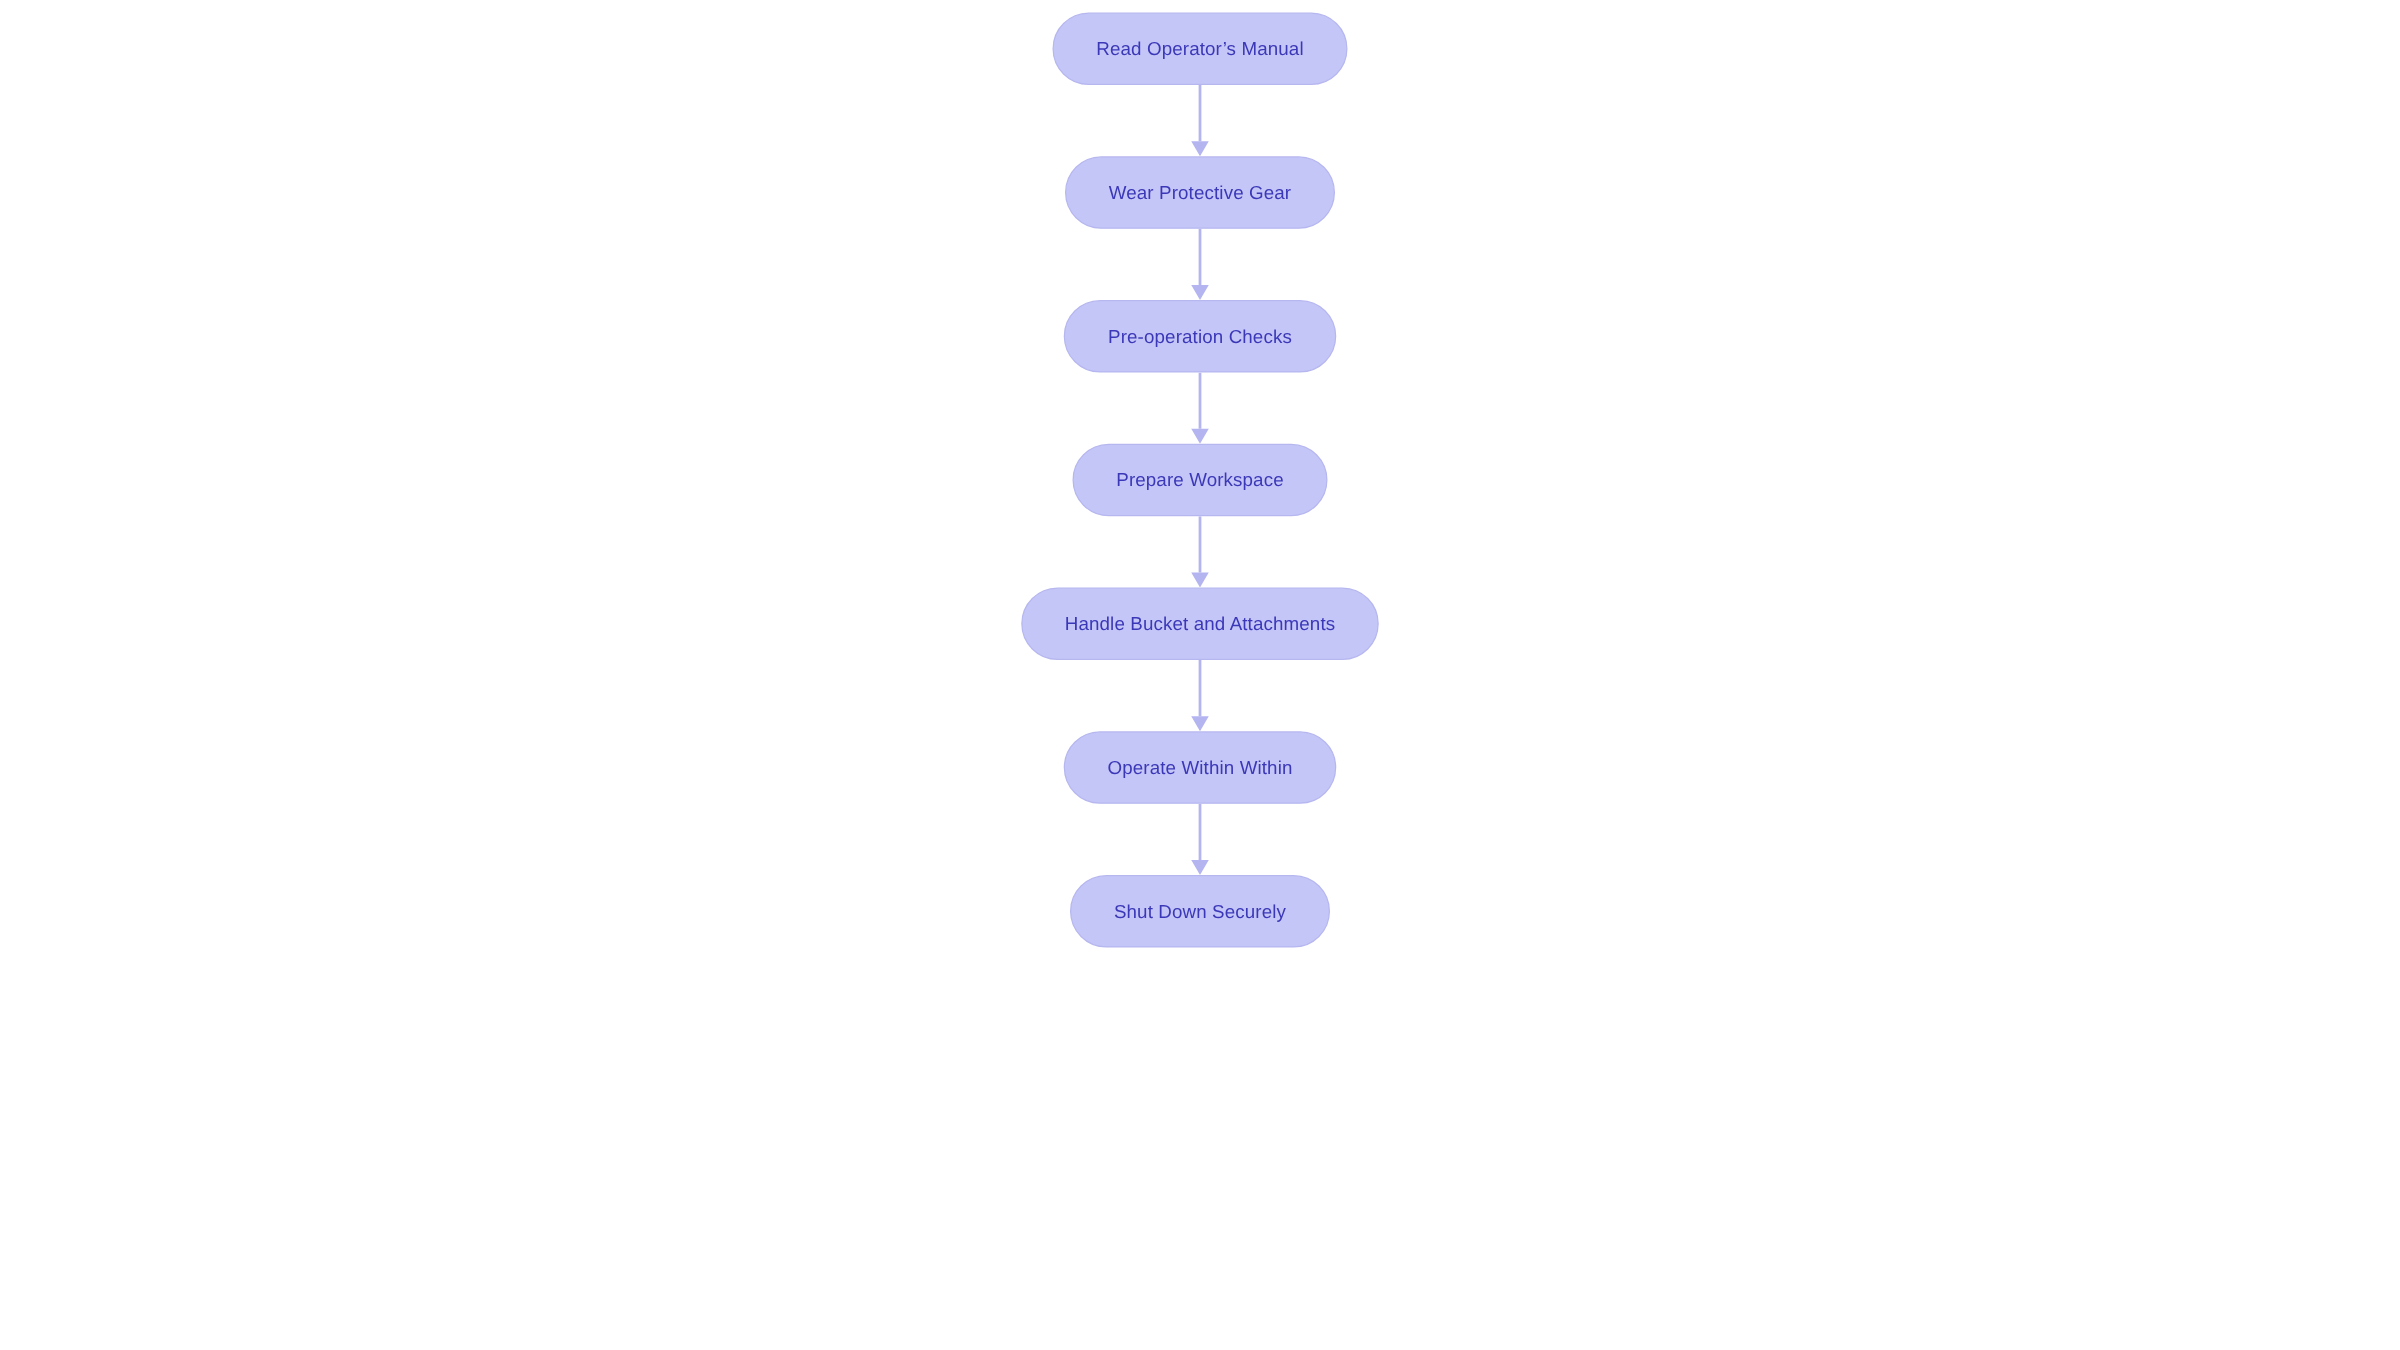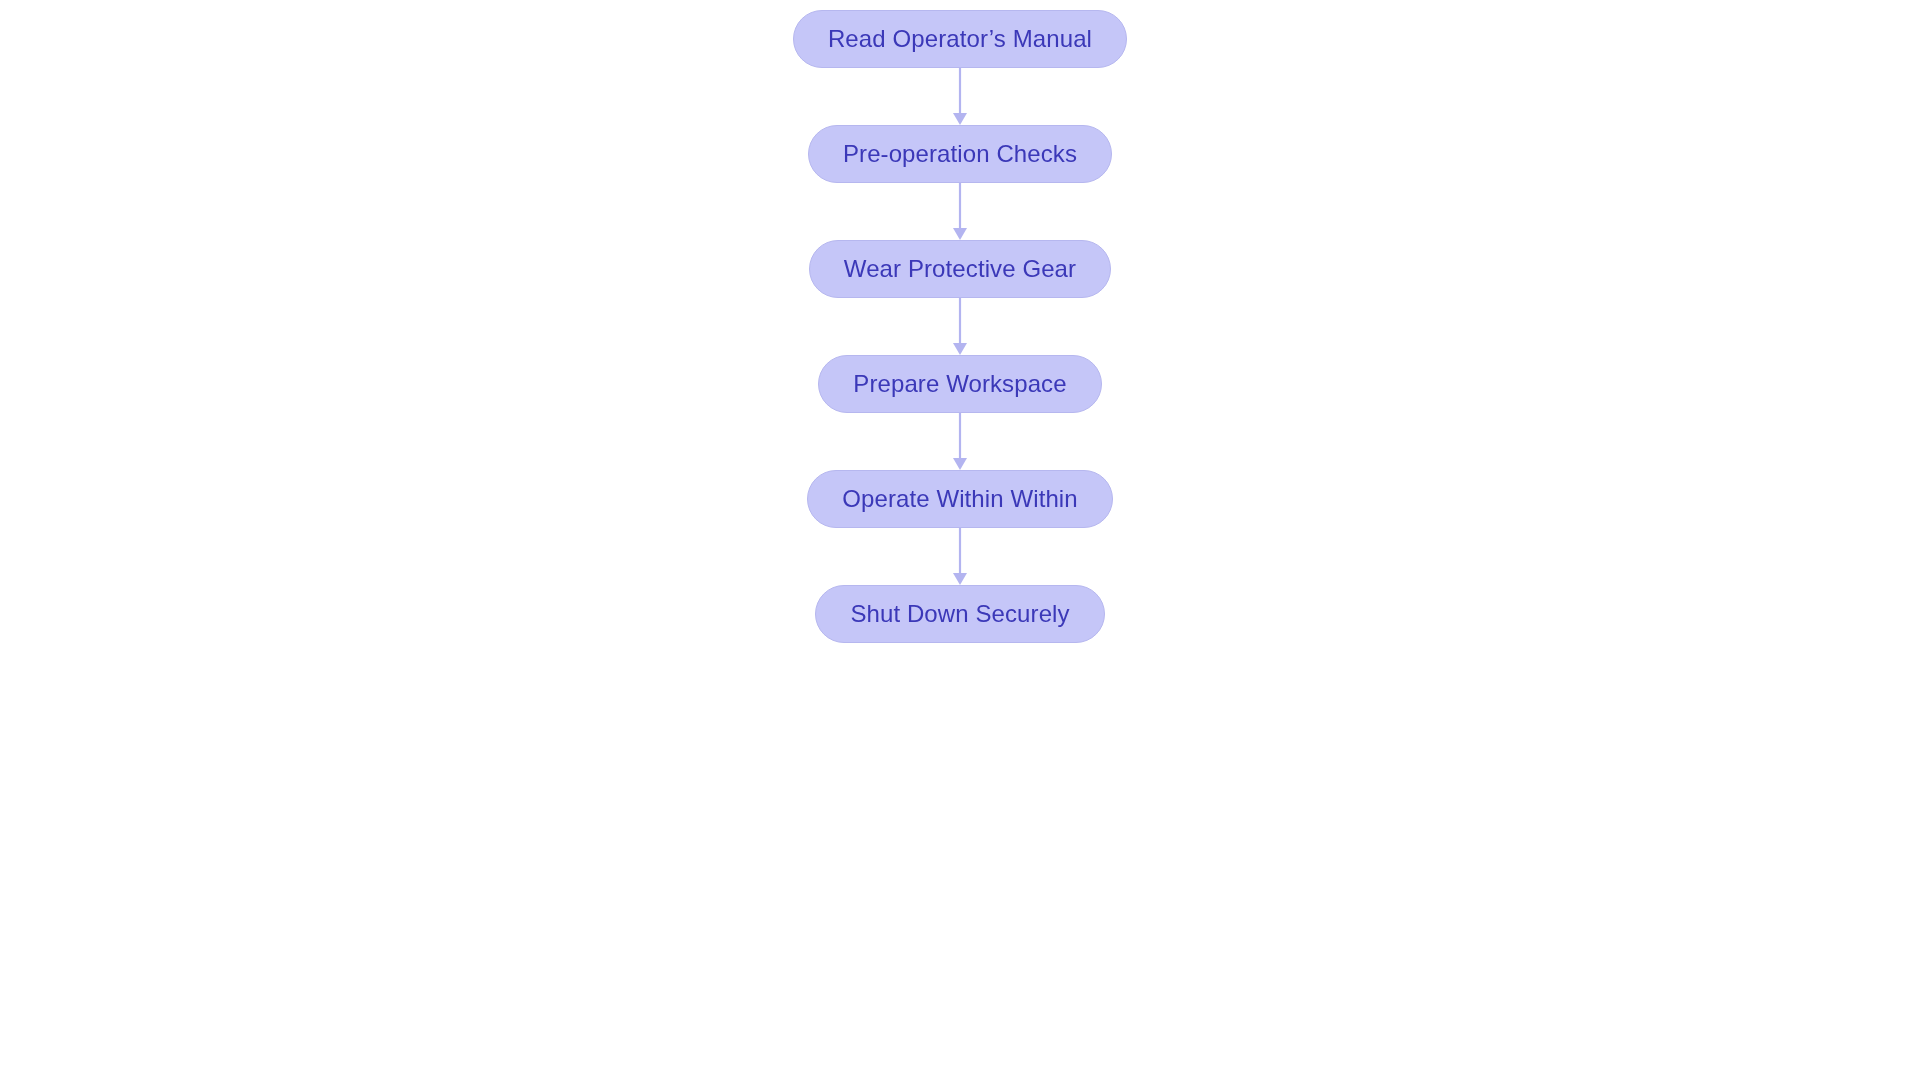--- a/index.html
+++ b/index.html
@@ -42,21 +42,21 @@
     box-sizing: border-box;
     height: 58px;
     border-radius: 29px;
     background: #c5c6f8;
     border: 1px solid #b6b7ef;
     color: #3b38b8;
     display: flex;
     align-items: center;
     justify-content: center;
     padding: 0 34px;
-    font-size: 24px;
+    font-size: 15px;
     line-height: 1;
     letter-spacing: 0.1px;
     white-space: nowrap;
     font-weight: 400;
   }
 
   .connector {
     width: 26px;
     height: 57px;
     display: block;
@@ -82,48 +82,57 @@
         <span>Read Operator’s Manual</span>
       </div>
       <svg class="connector" viewBox="0 0 26 57">
         <line class="conn-line" x1="13" y1="0" x2="13" y2="45"></line>
         <polygon class="conn-head" points="6,45 20,45 13,57"></polygon>
       </svg>
     </div>
 
     <div class="flow-step">
       <div class="node">
-        <span>Pre-operation Checks</span>
+        <span>Wear Protective Gear</span>
       </div>
       <svg class="connector" viewBox="0 0 26 57">
         <line class="conn-line" x1="13" y1="0" x2="13" y2="45"></line>
         <polygon class="conn-head" points="6,45 20,45 13,57"></polygon>
       </svg>
     </div>
 
     <div class="flow-step">
       <div class="node">
-        <span>Wear Protective Gear</span>
+        <span>Pre-operation Checks</span>
       </div>
       <svg class="connector" viewBox="0 0 26 57">
         <line class="conn-line" x1="13" y1="0" x2="13" y2="45"></line>
         <polygon class="conn-head" points="6,45 20,45 13,57"></polygon>
       </svg>
     </div>
 
     <div class="flow-step">
       <div class="node">
         <span>Prepare Workspace</span>
       </div>
       <svg class="connector" viewBox="0 0 26 57">
         <line class="conn-line" x1="13" y1="0" x2="13" y2="45"></line>
         <polygon class="conn-head" points="6,45 20,45 13,57"></polygon>
       </svg>
     </div>
 
+    <div class="flow-step">
+      <div class="node">
+        <span>Handle Bucket and Attachments</span>
+      </div>
+      <svg class="connector" viewBox="0 0 26 57">
+        <line class="conn-line" x1="13" y1="0" x2="13" y2="45"></line>
+        <polygon class="conn-head" points="6,45 20,45 13,57"></polygon>
+      </svg>
+    </div>
 
     <div class="flow-step">
       <div class="node">
         <span>Operate Within Within</span>
       </div>
       <svg class="connector" viewBox="0 0 26 57">
         <line class="conn-line" x1="13" y1="0" x2="13" y2="45"></line>
         <polygon class="conn-head" points="6,45 20,45 13,57"></polygon>
       </svg>
     </div>

